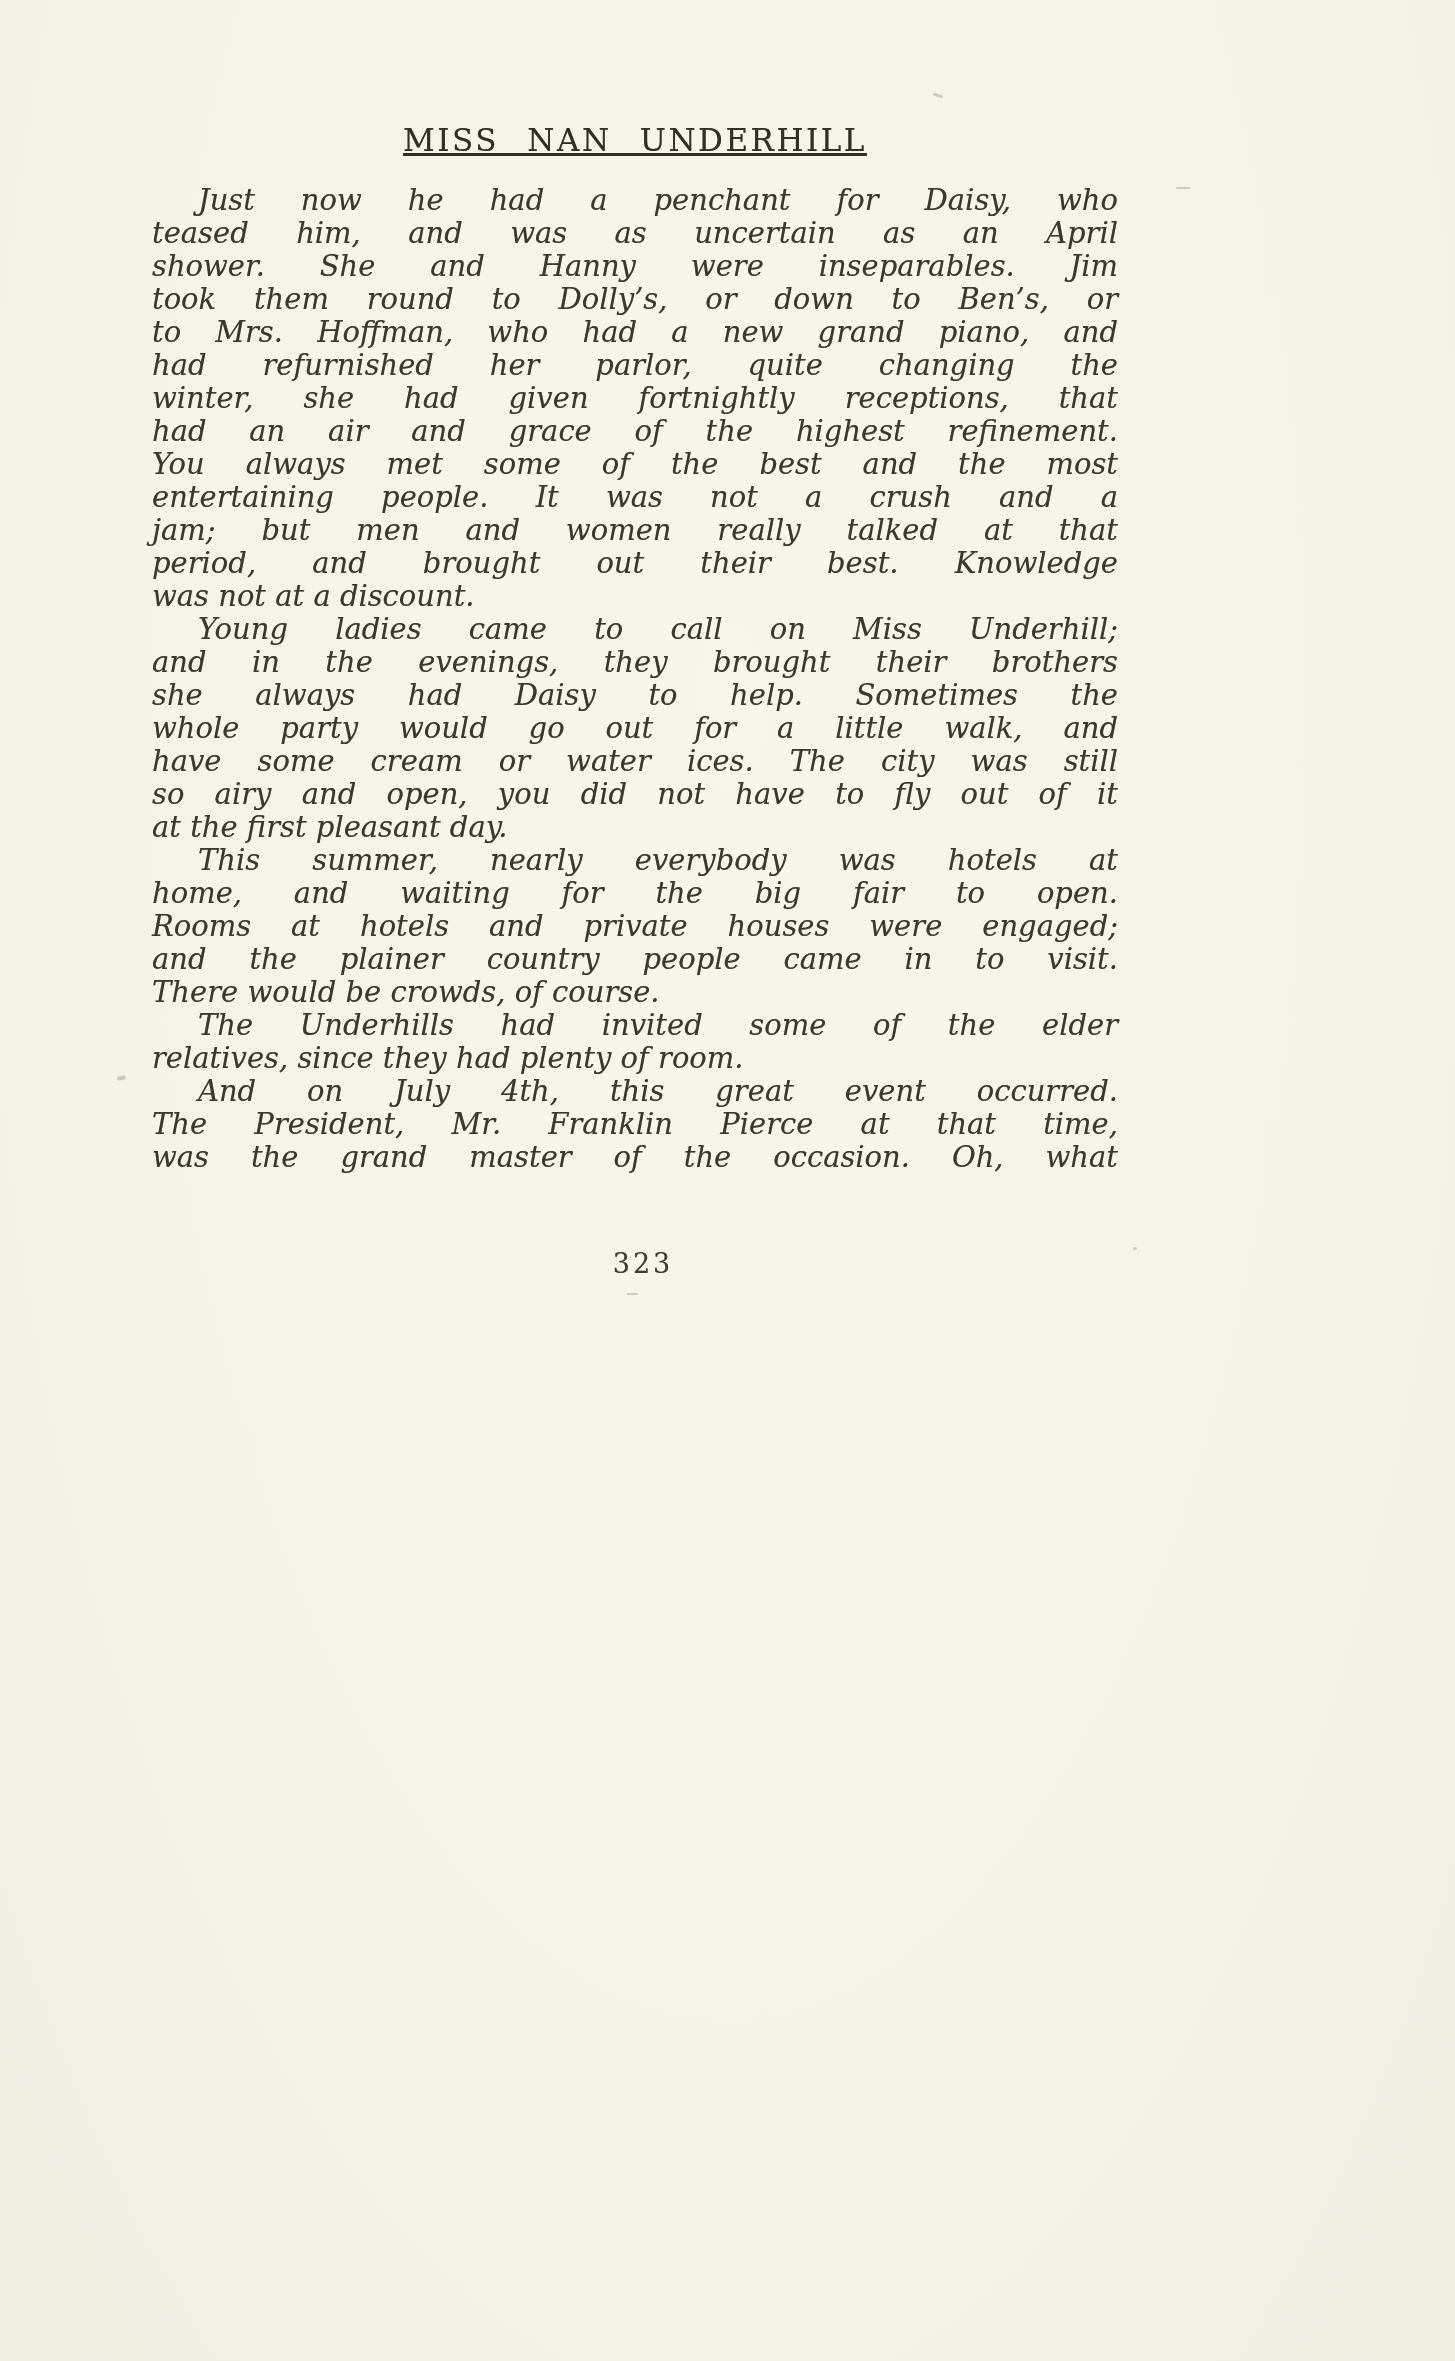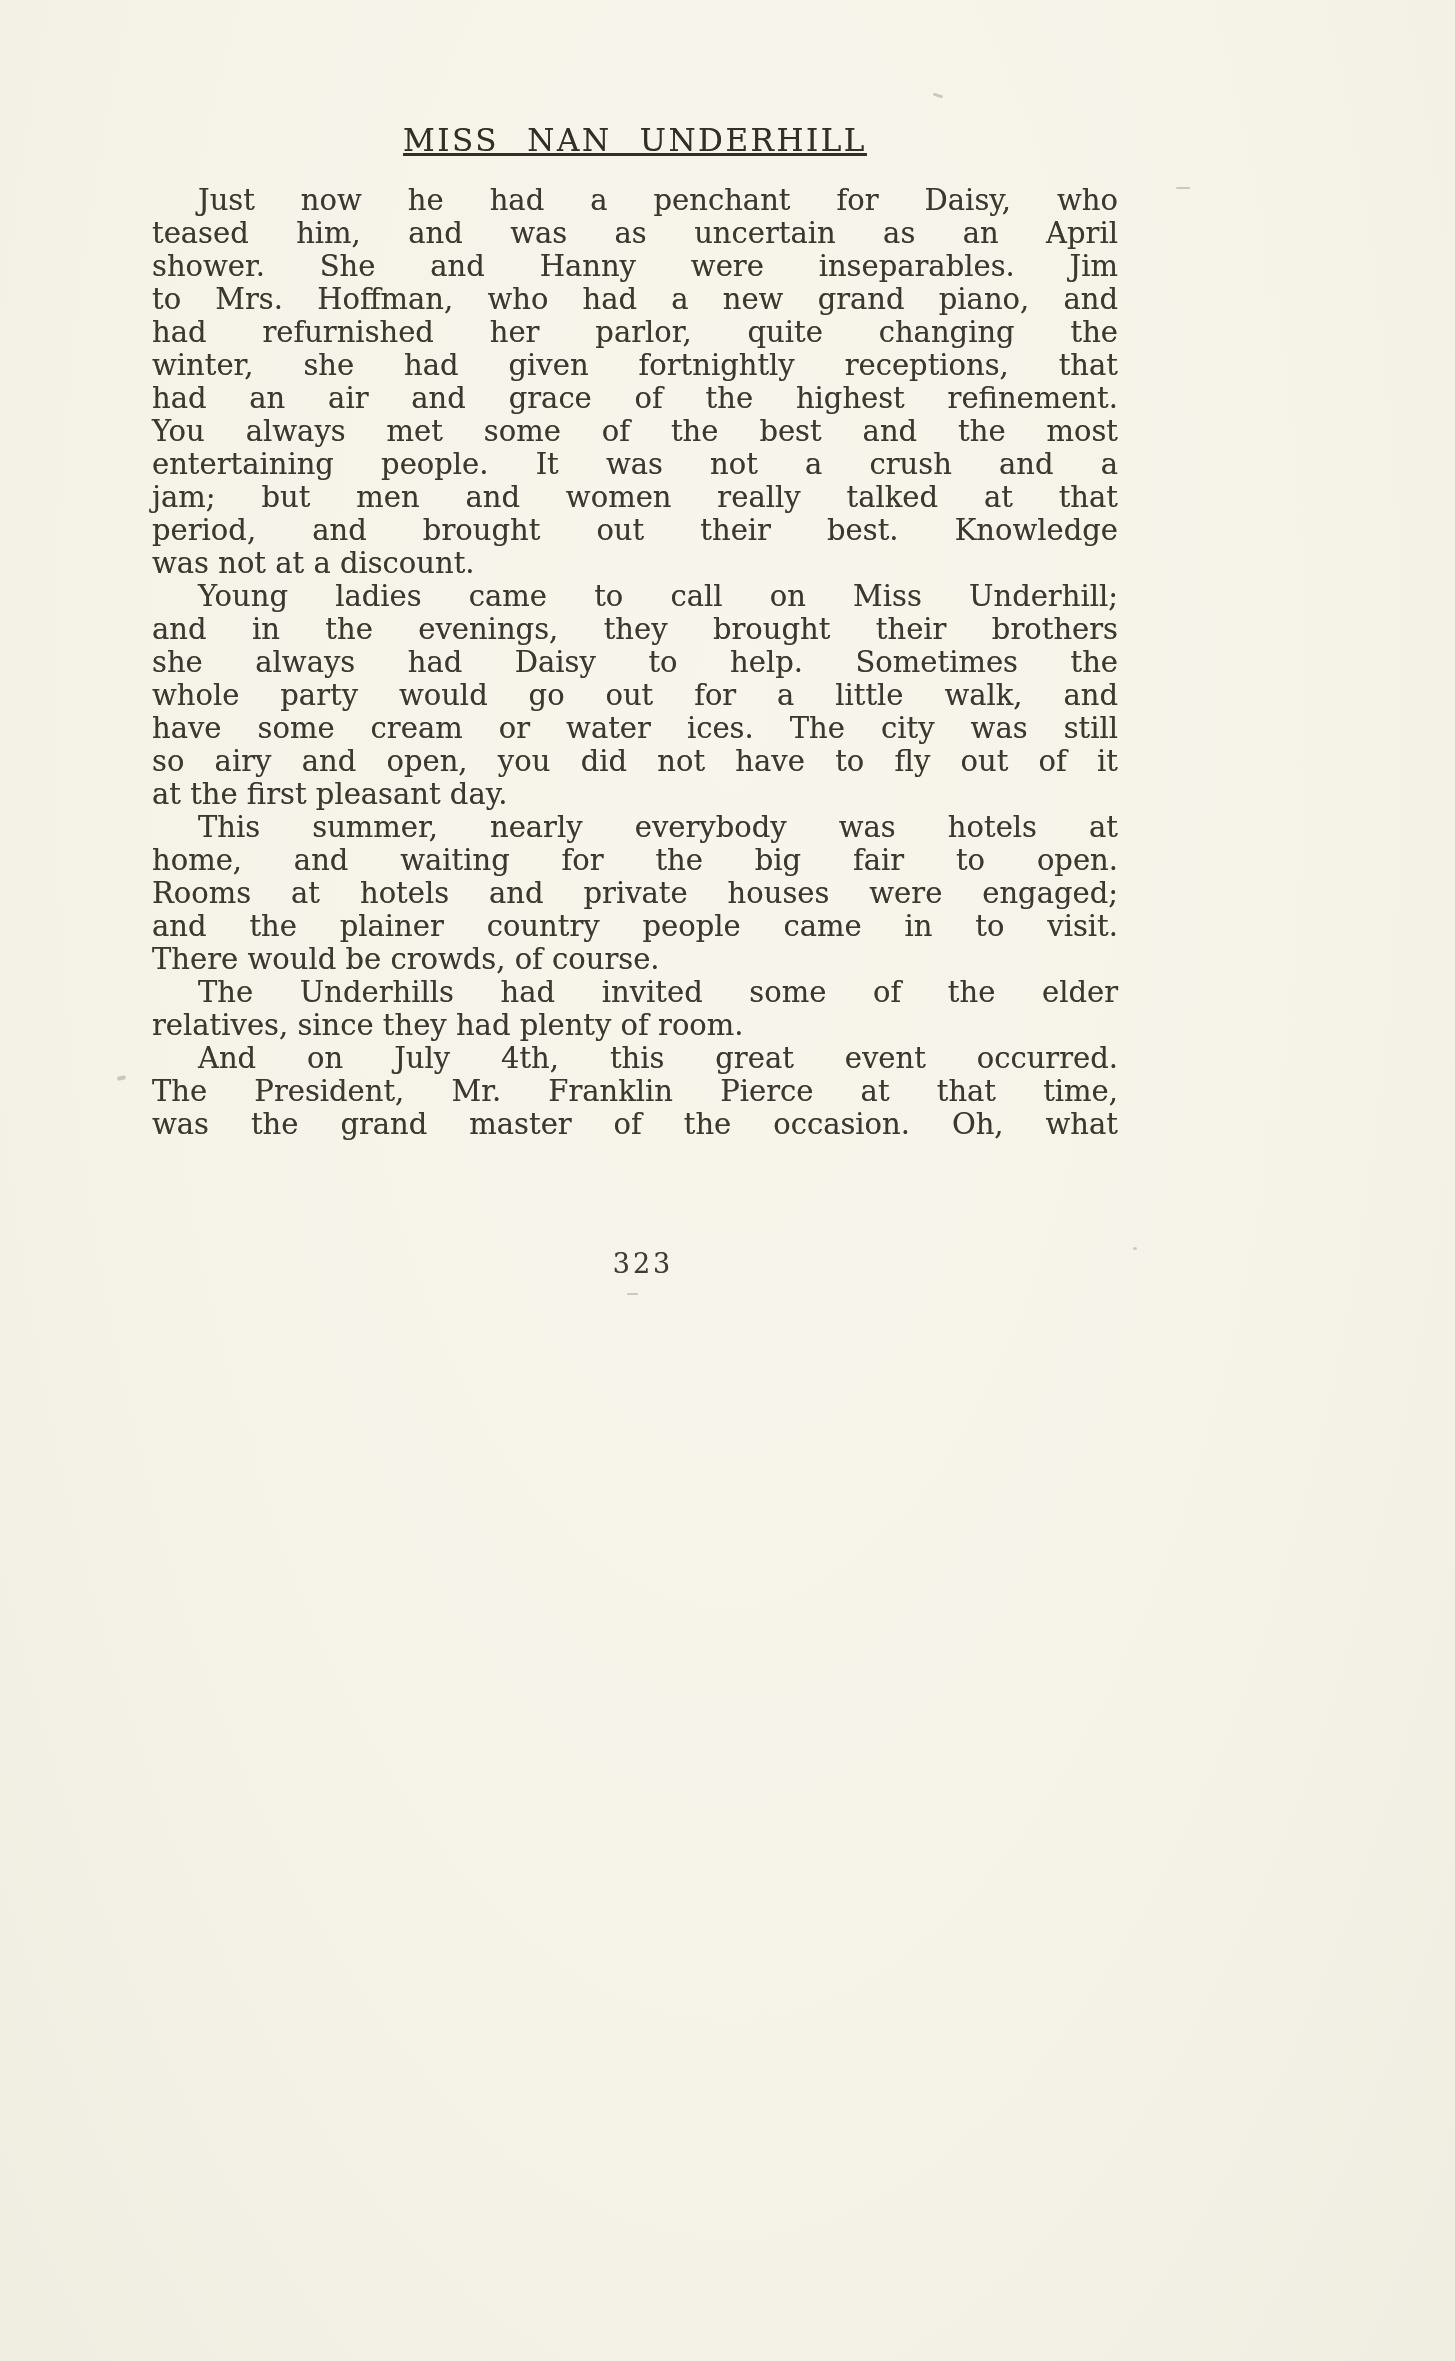--- a/index.html
+++ b/index.html
@@ -45,20 +45,21 @@
   }
   .para {
     margin: 0;
     padding: 0;
   }
   .line {
     display: block;
     text-align: justify;
     text-align-last: justify;
     white-space: normal;
+    font-style: italic;
   }
   .line.first {
     text-indent: 46px;
   }
   .line.end {
     text-align-last: left;
   }
   .page-number {
     position: absolute;
     top: 1248px;
@@ -88,20 +89,21 @@
 <div class="page">
 
   <h1 class="header">MISS NAN UNDERHILL</h1>
 
   <div class="text-block">
 
     <p class="para">
       <span class="line first">Just now he had a penchant for Daisy, who</span>
       <span class="line">teased him, and was as uncertain as an April</span>
       <span class="line">shower. She and Hanny were inseparables. Jim</span>
+      <span class="line">took them round to Dolly’s, or down to Ben’s, or</span>
       <span class="line">to Mrs. Hoffman, who had a new grand piano, and</span>
       <span class="line">had refurnished her parlor, quite changing the</span>
       <span class="line">winter, she had given fortnightly receptions, that</span>
       <span class="line">had an air and grace of the highest refinement.</span>
       <span class="line">You always met some of the best and the most</span>
       <span class="line">entertaining people. It was not a crush and a</span>
       <span class="line">jam; but men and women really talked at that</span>
       <span class="line">period, and brought out their best. Knowledge</span>
       <span class="line end">was not at a discount.</span>
     </p>

